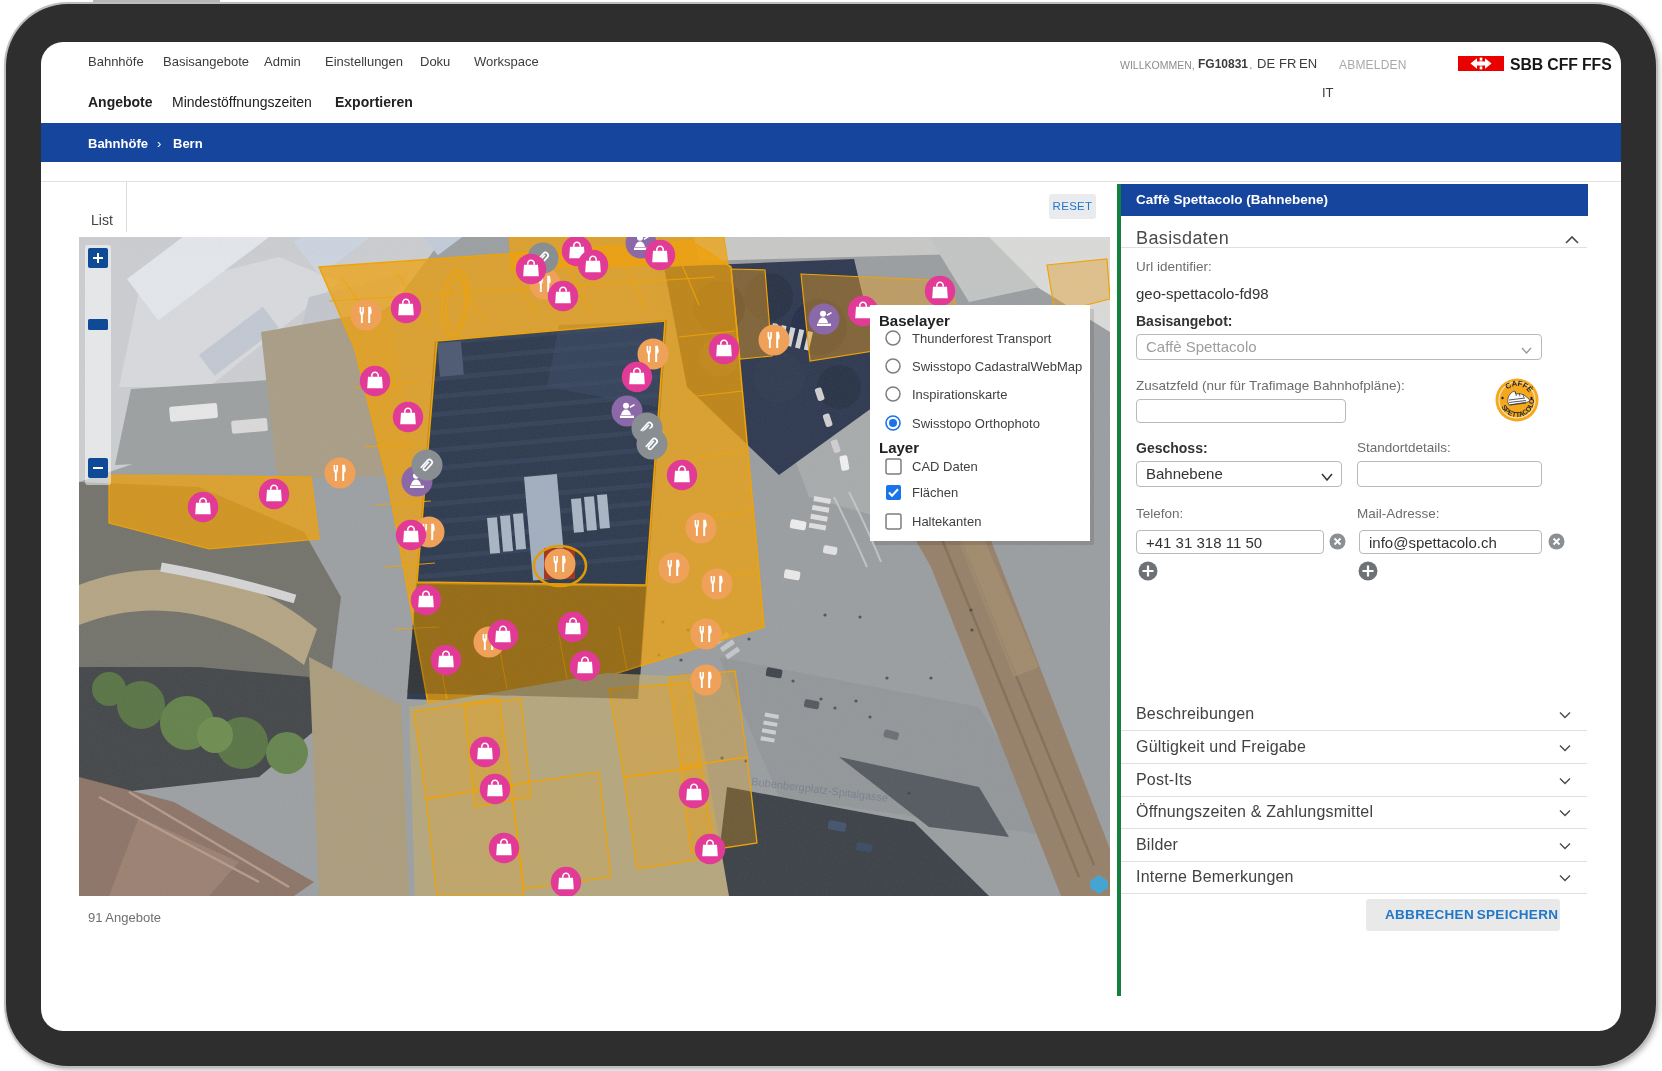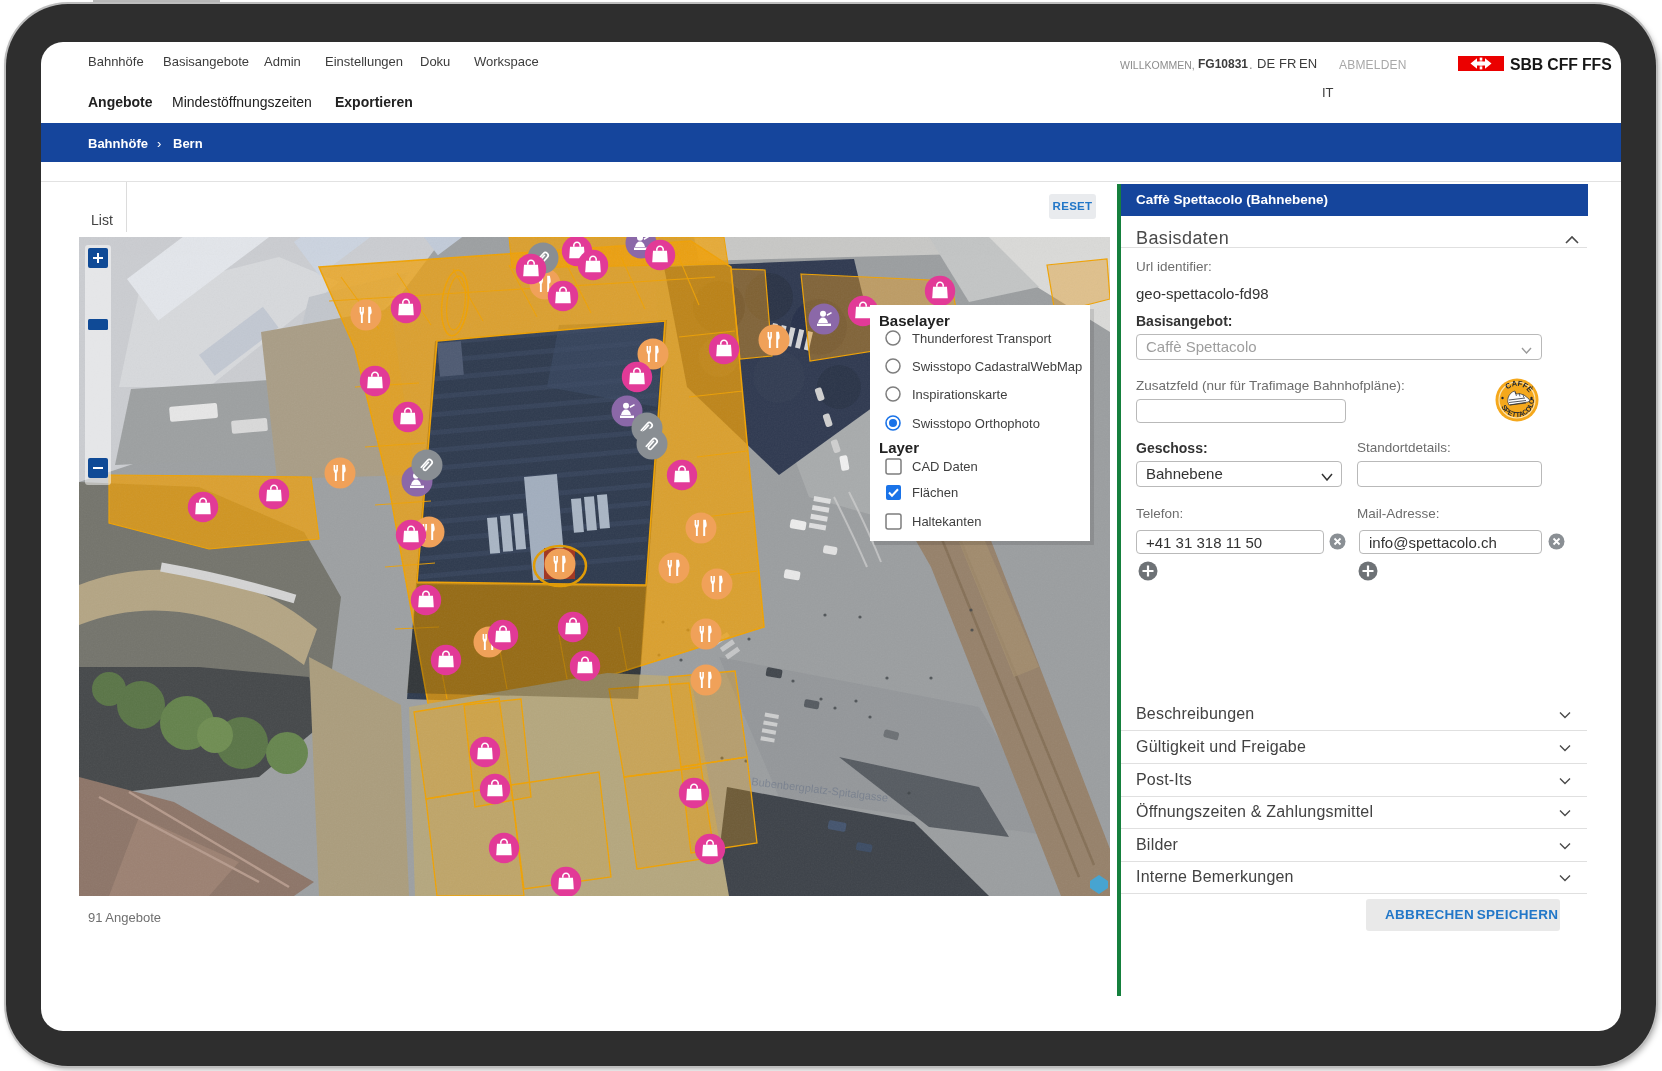--- a/index.html
+++ b/index.html
@@ -18,21 +18,21 @@
   .acct { position:absolute; top:14px; left:1079px; width:470px; font-size:13px; color:#3c3c3c; white-space:nowrap; }
   
   #bluebar { position:absolute; left:0; top:81px; width:1580px; height:39px; background:#15459c; }
   #bluebar .bc { position:absolute; left:47px; top:13px; font-size:13px; font-weight:bold; color:#fff; }
   
   #sectionline { position:absolute; left:0; top:139px; width:1580px; height:1px; background:#e2e2e2; }
   #listtab { position:absolute; left:38px; top:140px; width:1031px; height:55px; background:#fff; }
   #listtab .lbl { position:absolute; left:12px; top:30px; font-size:14px; color:#424242; }
   #listtab .vdiv { position:absolute; left:47px; top:0px; width:1px; height:50px; background:#dcdcdc; }
   #resetbtn { position:absolute; left:1008px; top:152px; width:47px; height:25px; background:#e9ebee; border-radius:3px;
-     font-size:11.5px; font-weight:bold; color:#2277c8; text-align:center; line-height:25px; letter-spacing:.3px; }
+     font-size:11.5px; font-weight:normal; color:#2277c8; text-align:center; line-height:25px; letter-spacing:.3px; }
   #mapwrap { position:absolute; left:38px; top:195px; width:1031px; height:659px; overflow:hidden; background:#a2a5a6; }
   #mapfoot { position:absolute; left:47px; top:868px; font-size:13px; color:#6f6f6f; }
   
   #panel { position:absolute; left:1076px; top:142px; width:467px; height:812px; background:#fff; border-left:4px solid #15803d; }
   #phead { position:absolute; left:0px; top:0px; width:467px; height:32px; background:#15459c; color:#fff;
      font-size:13.5px; font-weight:bold; line-height:32px; padding-left:15px; }
   .ptitle { position:absolute; left:15px; top:44px; font-size:18px; color:#4a4a4a; letter-spacing:.4px; }
   .lblg { font-size:13.5px; color:#6d6d6d; position:absolute; }
   .lblb { font-size:14px; color:#333; font-weight:bold; position:absolute; }
   .val  { font-size:15px; color:#333; position:absolute; }

